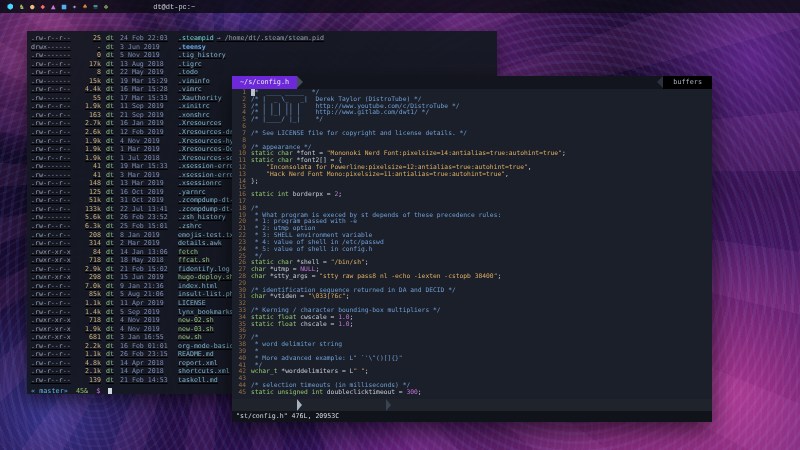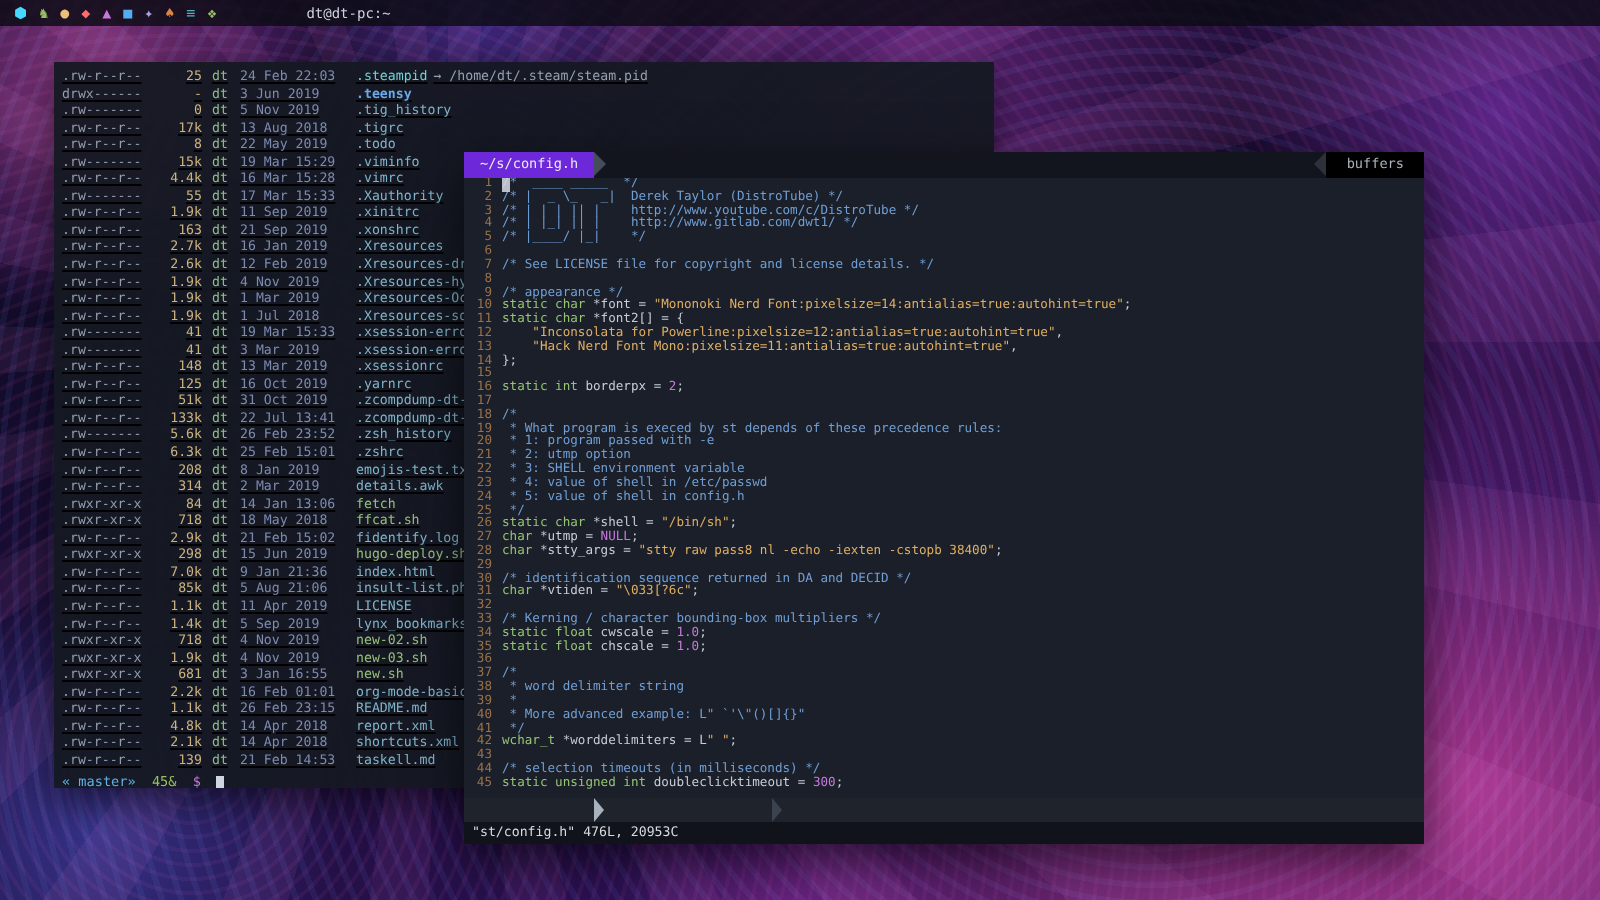--- a/index.html
+++ b/index.html
@@ -22,21 +22,21 @@
       repeating-conic-gradient(from 0deg at 28% 38%, rgba(255,120,220,.07) 0deg 6deg, transparent 6deg 14deg),
       repeating-radial-gradient(circle at 72% 62%, rgba(95,140,255,.08) 0 3px, transparent 3px 9px),
       repeating-radial-gradient(circle at 12% 85%, rgba(255,90,200,.06) 0 2px, transparent 2px 7px);
     mix-blend-mode:screen;}
 
   
   .topbar{position:absolute;top:0;left:0;right:0;height:13px;z-index:6;
     background:rgba(10,11,18,.82);display:flex;align-items:center;}
   .ws-wrap{display:flex;align-items:center;margin-left:4px;}
   .ws{margin:0 3px;font-size:7.5px;line-height:13px;}
-  .win-title{color:#ccd3dd;font-size:7px;margin-left:42px;}
+  .win-title{color:#ccd3dd;font-size:7px;margin-left:42px;font-family:Liberation Mono, monospace;}
 
   
   .term{position:absolute;left:27px;top:31px;width:470px;height:363px;z-index:2;
     background:rgba(21,25,34,.96);box-shadow:0 6px 18px rgba(0,0,0,.55);
     padding:3px 0 0 4px;box-sizing:border-box;overflow:hidden;}
   .trow{display:flex;height:8.55px;line-height:8.55px;font-size:6.6px;white-space:nowrap;text-decoration:underline;}
   .tc{flex:none;}
   .tc-perms{width:46px;color:#939eae;}
   .tc-size{width:24px;text-align:right;color:#cdb37f;margin-right:5px;}
   .tc-user{width:14px;color:#8fbf87;}

